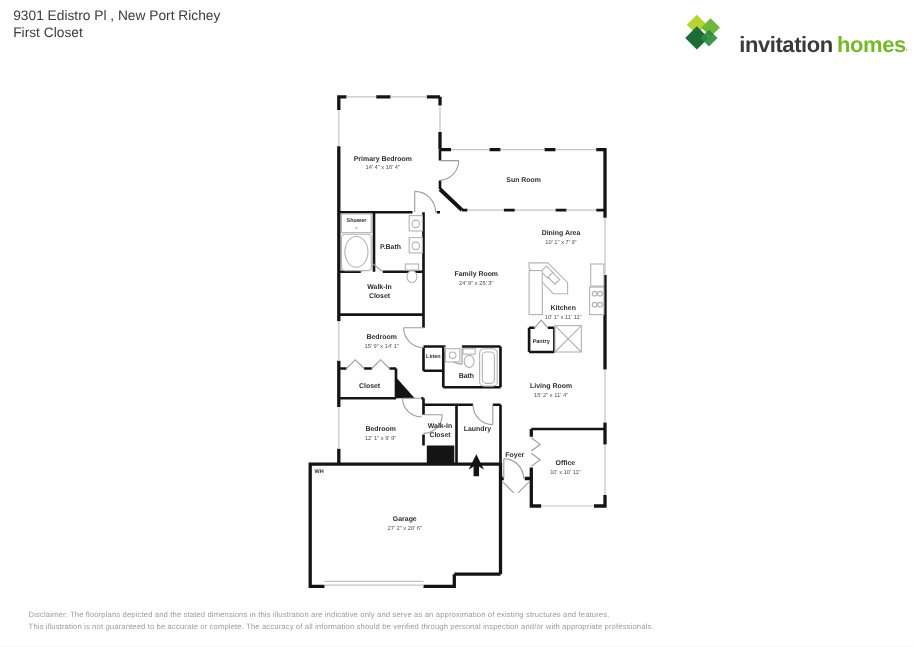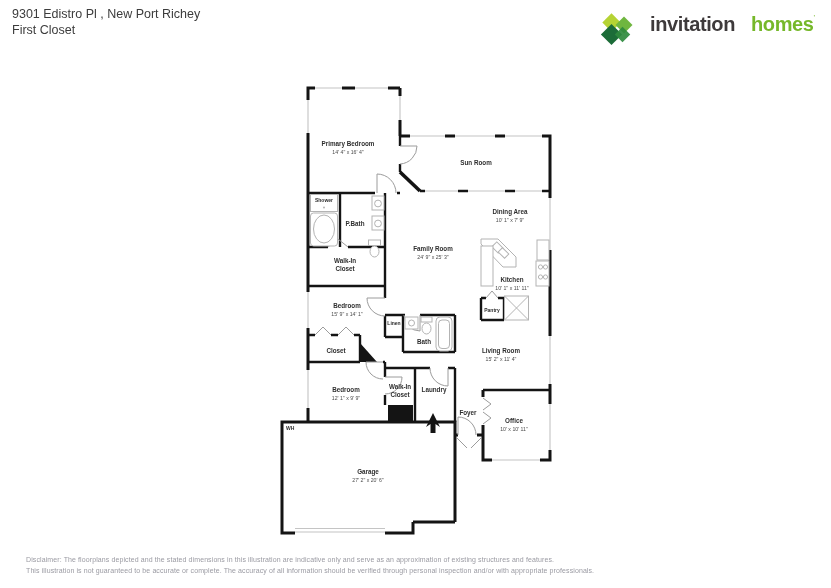--- a/index.html
+++ b/index.html
@@ -1,24 +1,24 @@
 <!DOCTYPE html>
 <html><head>
 <meta charset="utf-8">
 <style>
   html,body{margin:0;padding:0;background:#fff;}
   .page{
     position:relative;width:831px;height:588px;background:#ffffff;overflow:hidden;
     font-family:"Liberation Sans", sans-serif;border-bottom:1px solid #e3e3e6;
   }
   .header{position:absolute;left:12px;top:6px;color:#3c3c3c;font-size:12.5px;line-height:16px;}
-  .logo{position:absolute;right:16px;top:13px;display:flex;align-items:flex-start;height:40px;}
+  .logo{position:absolute;right:6px;top:13px;display:flex;align-items:flex-end;height:40px;}
   .logo svg{display:block;margin-right:7px;}
   .logo .w1{font-size:20px;font-weight:700;color:#3e3a3b;letter-spacing:-0.4px;}
-  .logo .w2{font-size:20px;font-weight:700;color:#76b82a;letter-spacing:-0.4px;margin-left:16px;}
+  .logo .w2{font-size:20px;font-weight:700;color:#76b82a;letter-spacing:-0.4px;margin-left:4px;}
   .logo .tm{font-size:8px;color:#76b82a;vertical-align:top;line-height:10px;}
   .plan{position:absolute;left:270px;top:80px;width:295px;height:465px;}
   .disclaimer{position:absolute;left:26px;top:555px;color:#9a9aa2;font-size:7px;line-height:10.5px;letter-spacing:0.1px;}
   
   .rn{font-family:"Liberation Sans",sans-serif;font-size:6.3px;font-weight:bold;fill:#2e2e2e;}
   .rd{font-family:"Liberation Sans",sans-serif;font-size:5.2px;fill:#4c4c4c;}
   .rs{font-family:"Liberation Sans",sans-serif;font-size:5px;font-weight:bold;fill:#2e2e2e;}
 </style>
 </head>
 <body>

